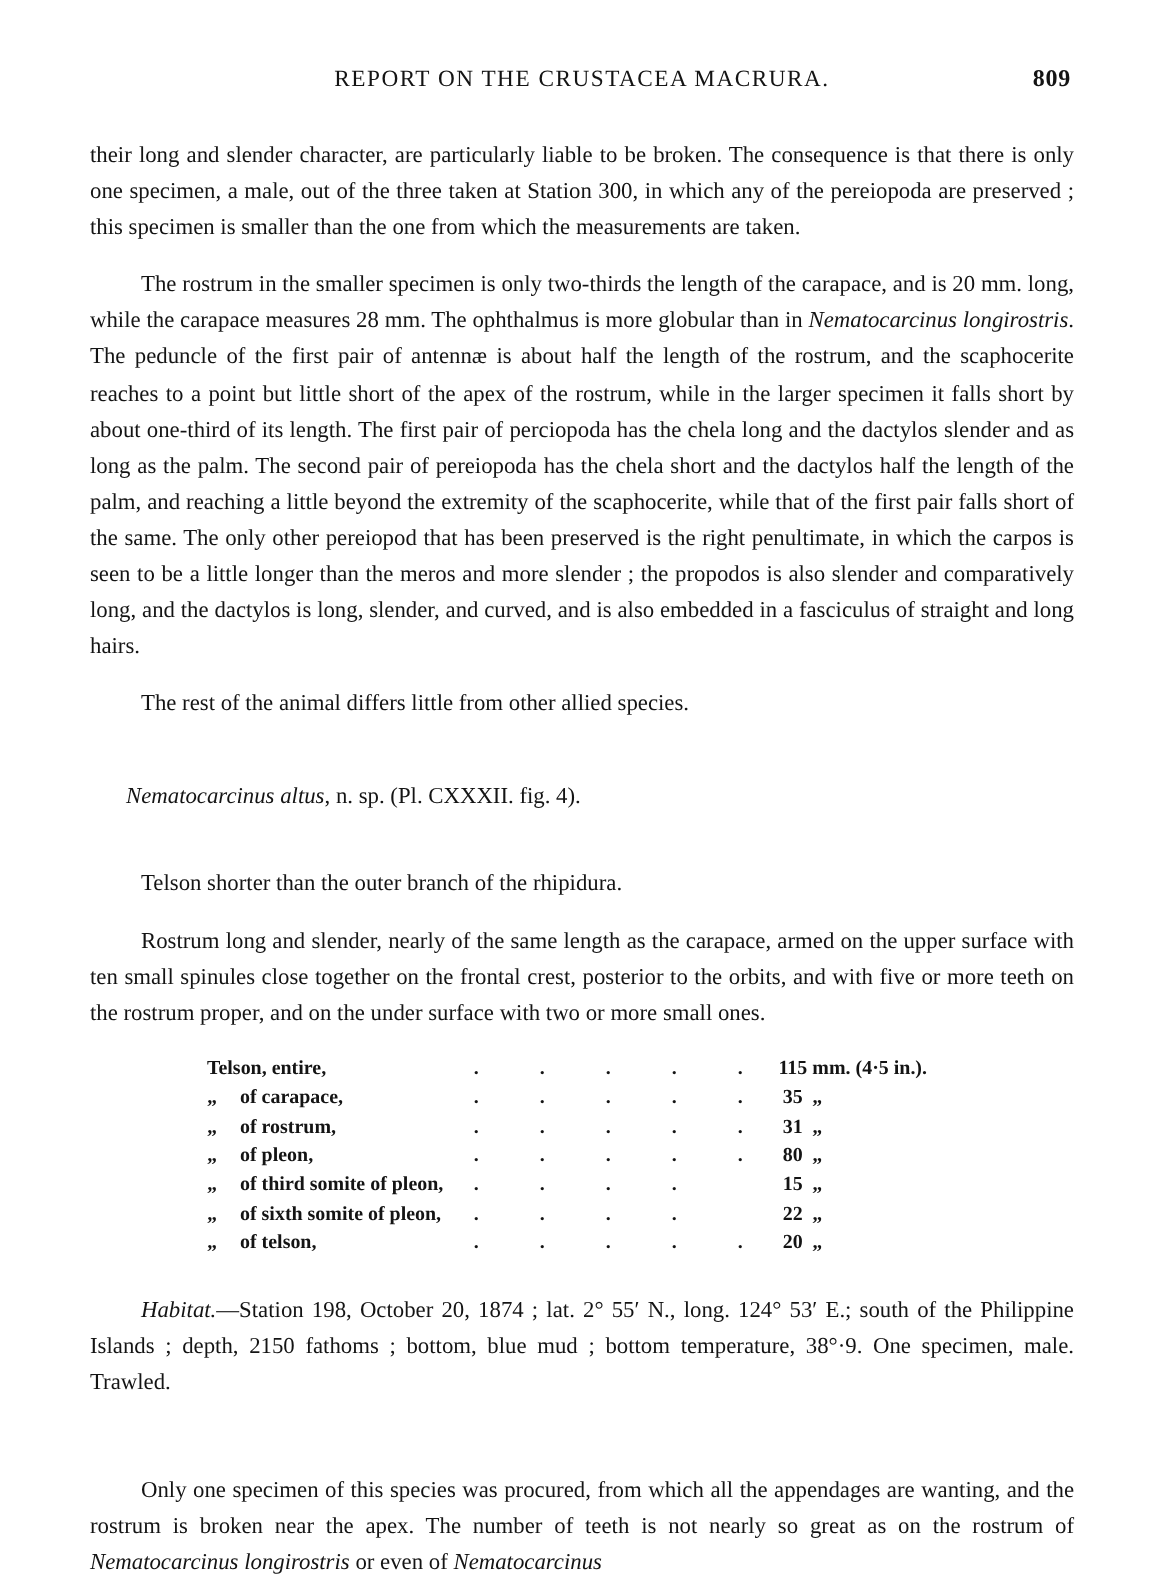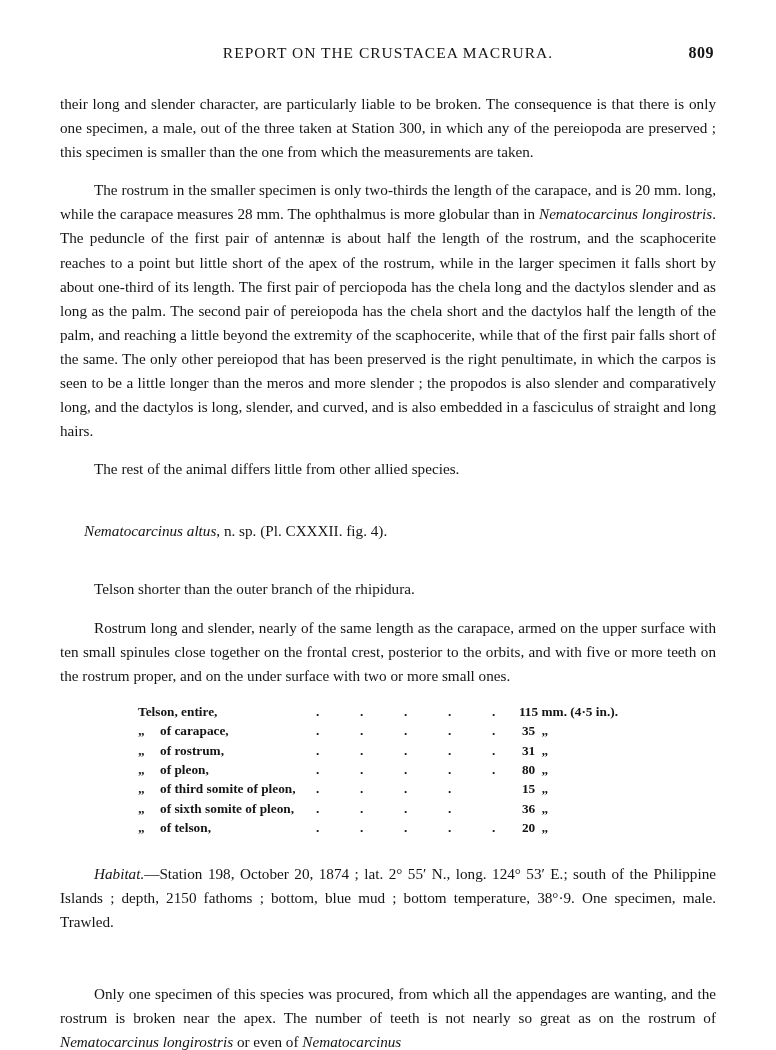--- a/index.html
+++ b/index.html
@@ -170,21 +170,21 @@
           </tr>
           <tr>
             <td class="m-label"><span class="quote-mark">„</span>of third somite of pleon,</td>
             <td class="m-dots"><span class="m-dot">.</span><span class="m-dot">.</span><span class="m-dot">.</span><span class="m-dot">.</span></td>
             <td class="m-val">15</td>
             <td class="m-unit">„</td>
           </tr>
           <tr>
             <td class="m-label"><span class="quote-mark">„</span>of sixth somite of pleon,</td>
             <td class="m-dots"><span class="m-dot">.</span><span class="m-dot">.</span><span class="m-dot">.</span><span class="m-dot">.</span></td>
-            <td class="m-val">36</td>
+            <td class="m-val">22</td>
             <td class="m-unit">„</td>
           </tr>
           <tr>
             <td class="m-label"><span class="quote-mark">„</span>of telson,</td>
             <td class="m-dots"><span class="m-dot">.</span><span class="m-dot">.</span><span class="m-dot">.</span><span class="m-dot">.</span><span class="m-dot">.</span></td>
             <td class="m-val">20</td>
             <td class="m-unit">„</td>
           </tr>
         </tbody>
     </table>

